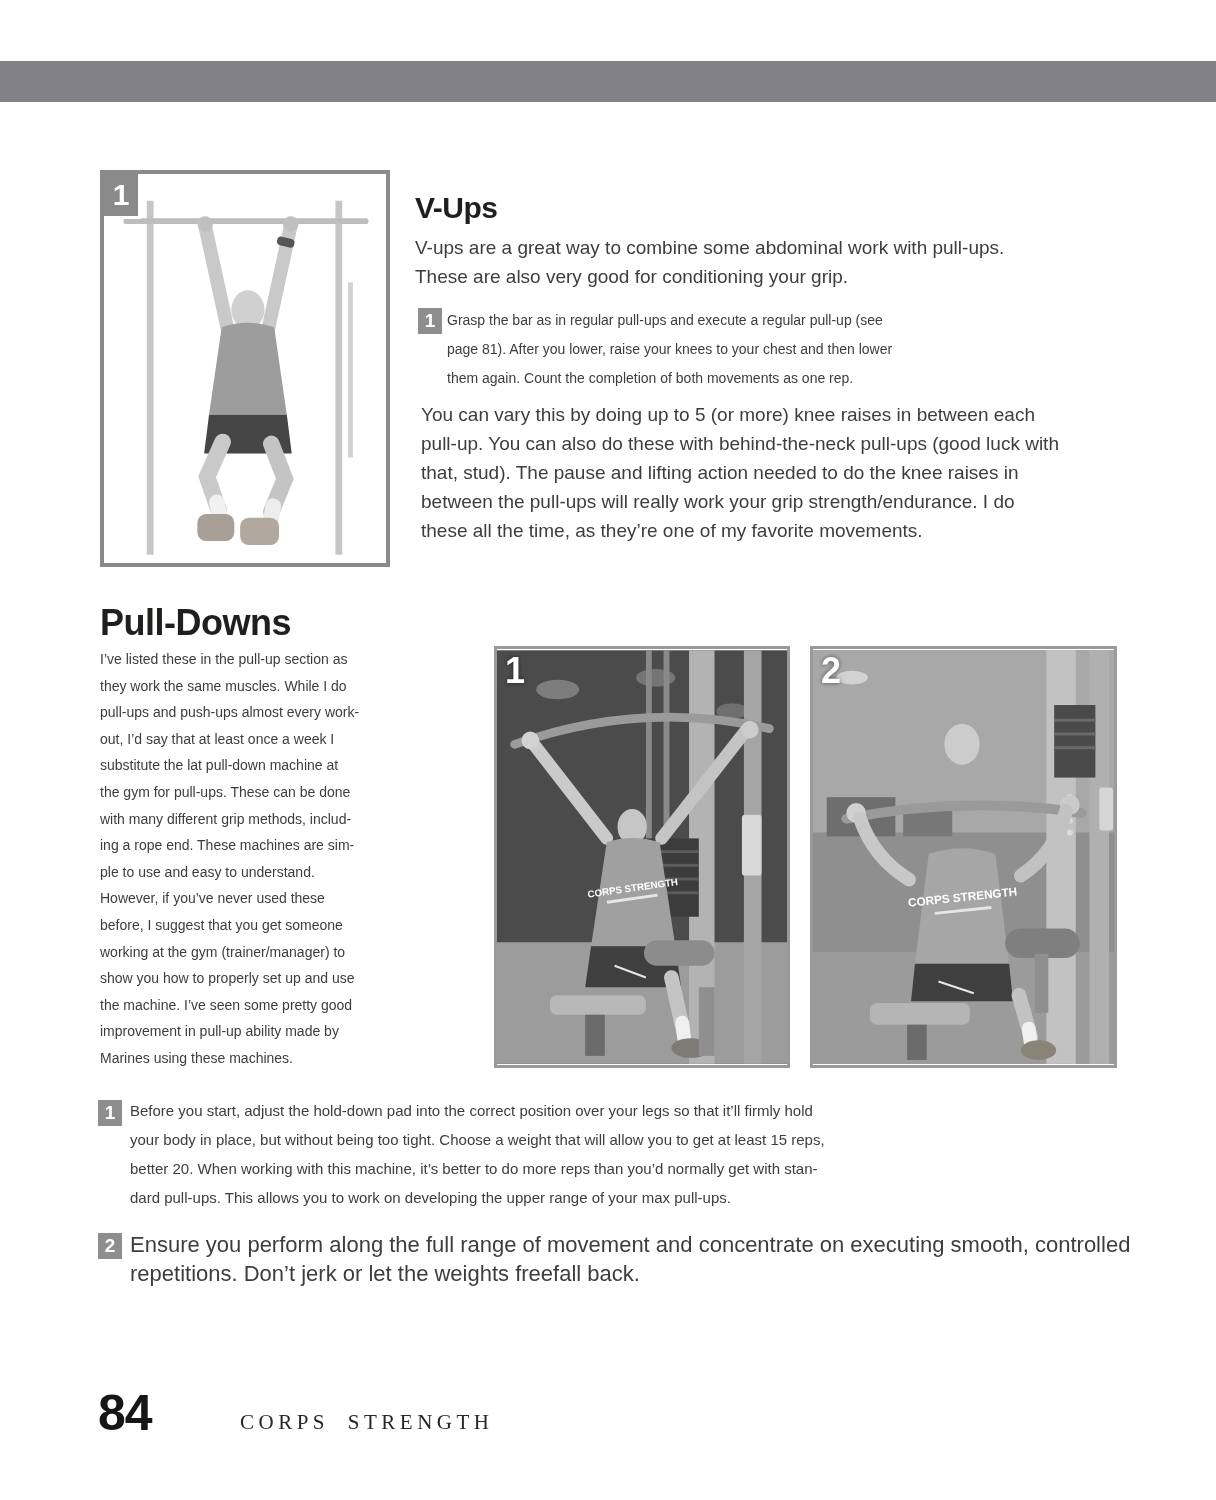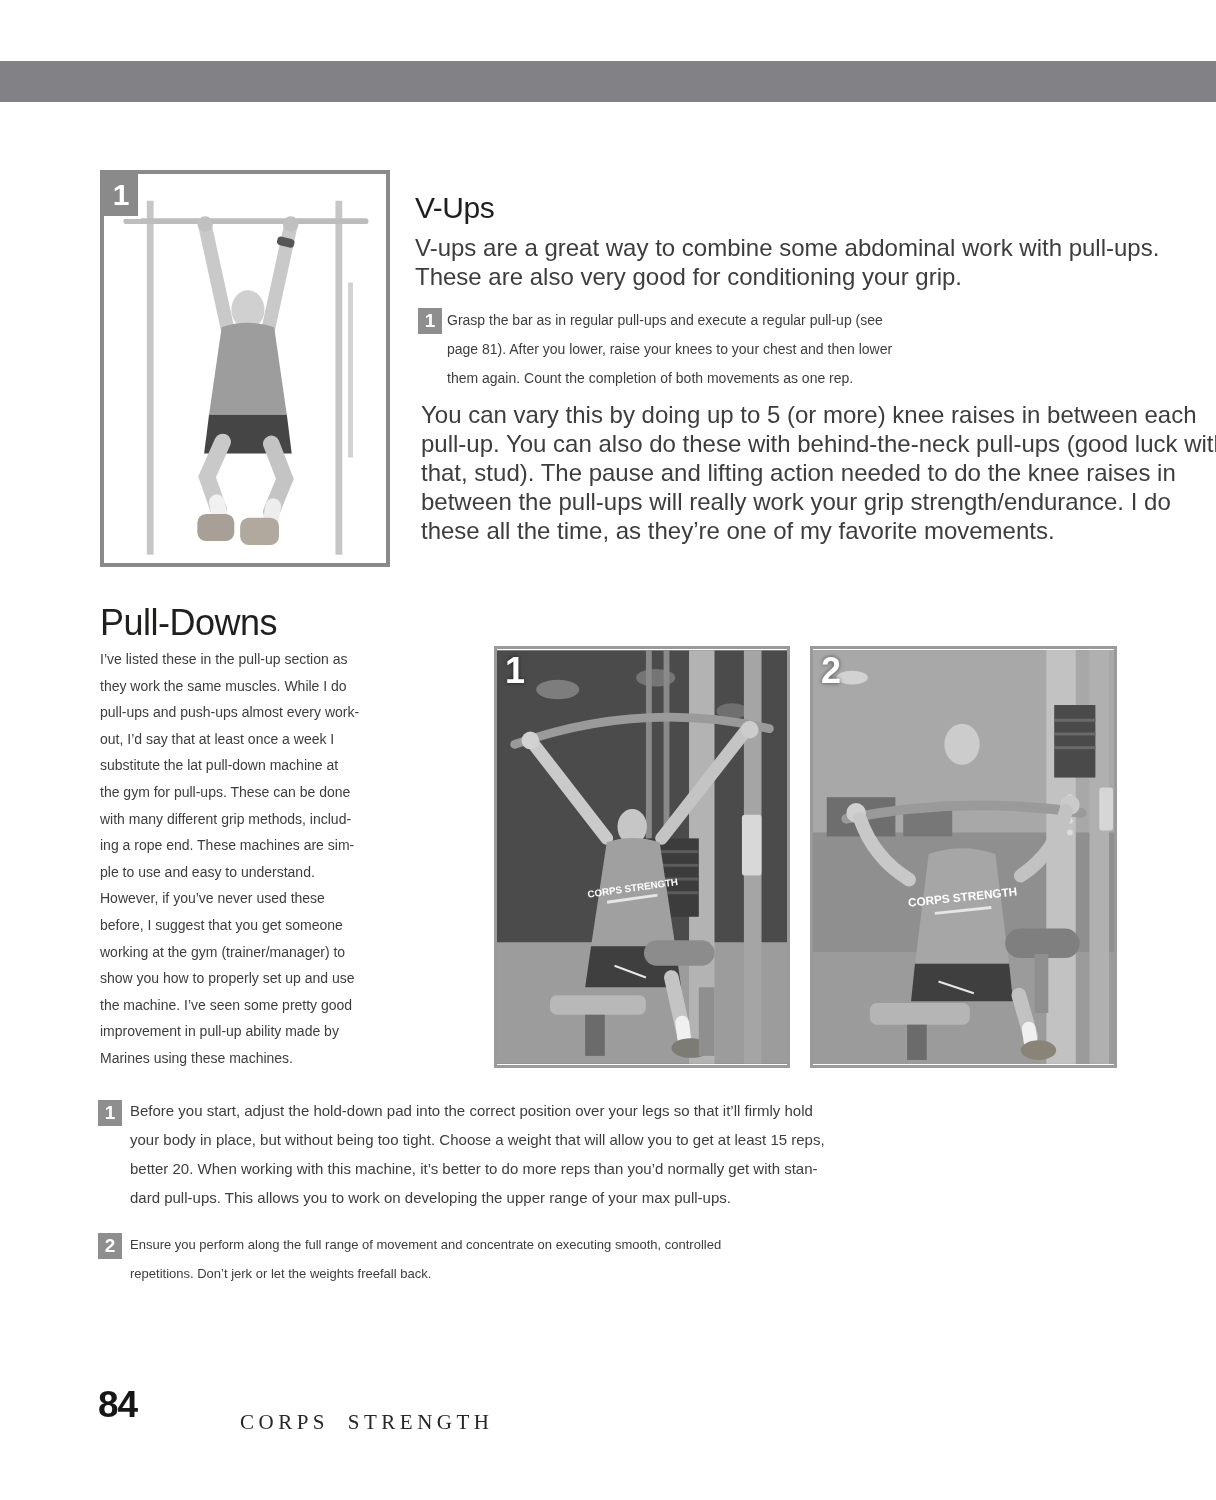--- a/index.html
+++ b/index.html
@@ -12,39 +12,39 @@
   .photo svg{display:block;width:100%;height:100%;}
   .vups-photo{left:100px;top:170px;width:290px;height:397px;border:4px solid #8a8a8a;}
   .pd-photo1{left:494px;top:646px;width:296px;height:422px;border:3px solid #9a9a9a;}
   .pd-photo2{left:810px;top:646px;width:307px;height:422px;border:3px solid #9a9a9a;}
   .corner-badge{position:absolute;left:0;top:0;width:34px;height:42px;background:#8a8a8a;
     border-right:3px solid #ffffff;border-bottom:3px solid #ffffff;color:#ffffff;
     font-weight:bold;font-size:30px;display:flex;align-items:center;justify-content:center;}
   .photo-num{position:absolute;left:8px;top:4px;color:#ffffff;font-weight:bold;font-size:36px;
     text-shadow:0 0 4px rgba(0,0,0,0.55);line-height:1;}
   
-  .h1{position:absolute;font-weight:normal;color:#1f1f1d;letter-spacing:-0.5px;}
+  .h1{position:absolute;font-weight:bold;color:#1f1f1d;letter-spacing:-0.5px;}
   .vups-title{left:415px;top:191px;font-size:30px;}
   .pd-title{left:100px;top:602px;font-size:36px;}
-  .body-text{position:absolute;font-size:24px;line-height:29px;color:#3d3d3d;}
+  .body-text{position:absolute;font-size:19px;line-height:29px;color:#3d3d3d;}
   .vups-intro{left:415px;top:233px;}
   .vups-outro{left:421px;top:400px;}
   .pd-body{left:100px;top:646px;font-size:14px;line-height:26.6px;}
   .step{position:absolute;}
   .step-badge{position:absolute;width:24px;height:26px;background:#8e8e8e;color:#ffffff;
     font-weight:bold;font-size:19px;display:flex;align-items:center;justify-content:center;}
   .step-text{position:absolute;font-size:14px;line-height:29px;color:#3d3d3d;}
   .vups-step .step-badge{left:418px;top:308px;}
   .vups-step .step-text{left:447px;top:306px;}
   .pd-step1 .step-badge{left:98px;top:1100px;}
   .pd-step1 .step-text{left:130px;top:1096px;font-size:15px;}
   .pd-step2 .step-badge{left:98px;top:1233px;}
-  .pd-step2 .step-text{left:130px;top:1230px;font-size:13px;}
+  .pd-step2 .step-text{left:130px;top:1230px;font-size:22px;}
   
-  .page-number{position:absolute;left:98px;top:1384px;font-size:37px;font-weight:bold;
+  .page-number{position:absolute;left:98px;top:1384px;font-size:50px;font-weight:bold;
     color:#161616;letter-spacing:-1px;}
   .book-title{position:absolute;left:240px;top:1410px;font-family:"Liberation Serif",serif;
     font-size:21px;letter-spacing:4.5px;word-spacing:9px;color:#272727;}
 </style>
 </head>
 <body>
 
 <div class="page">
 
   <div class="header-bar"></div>

